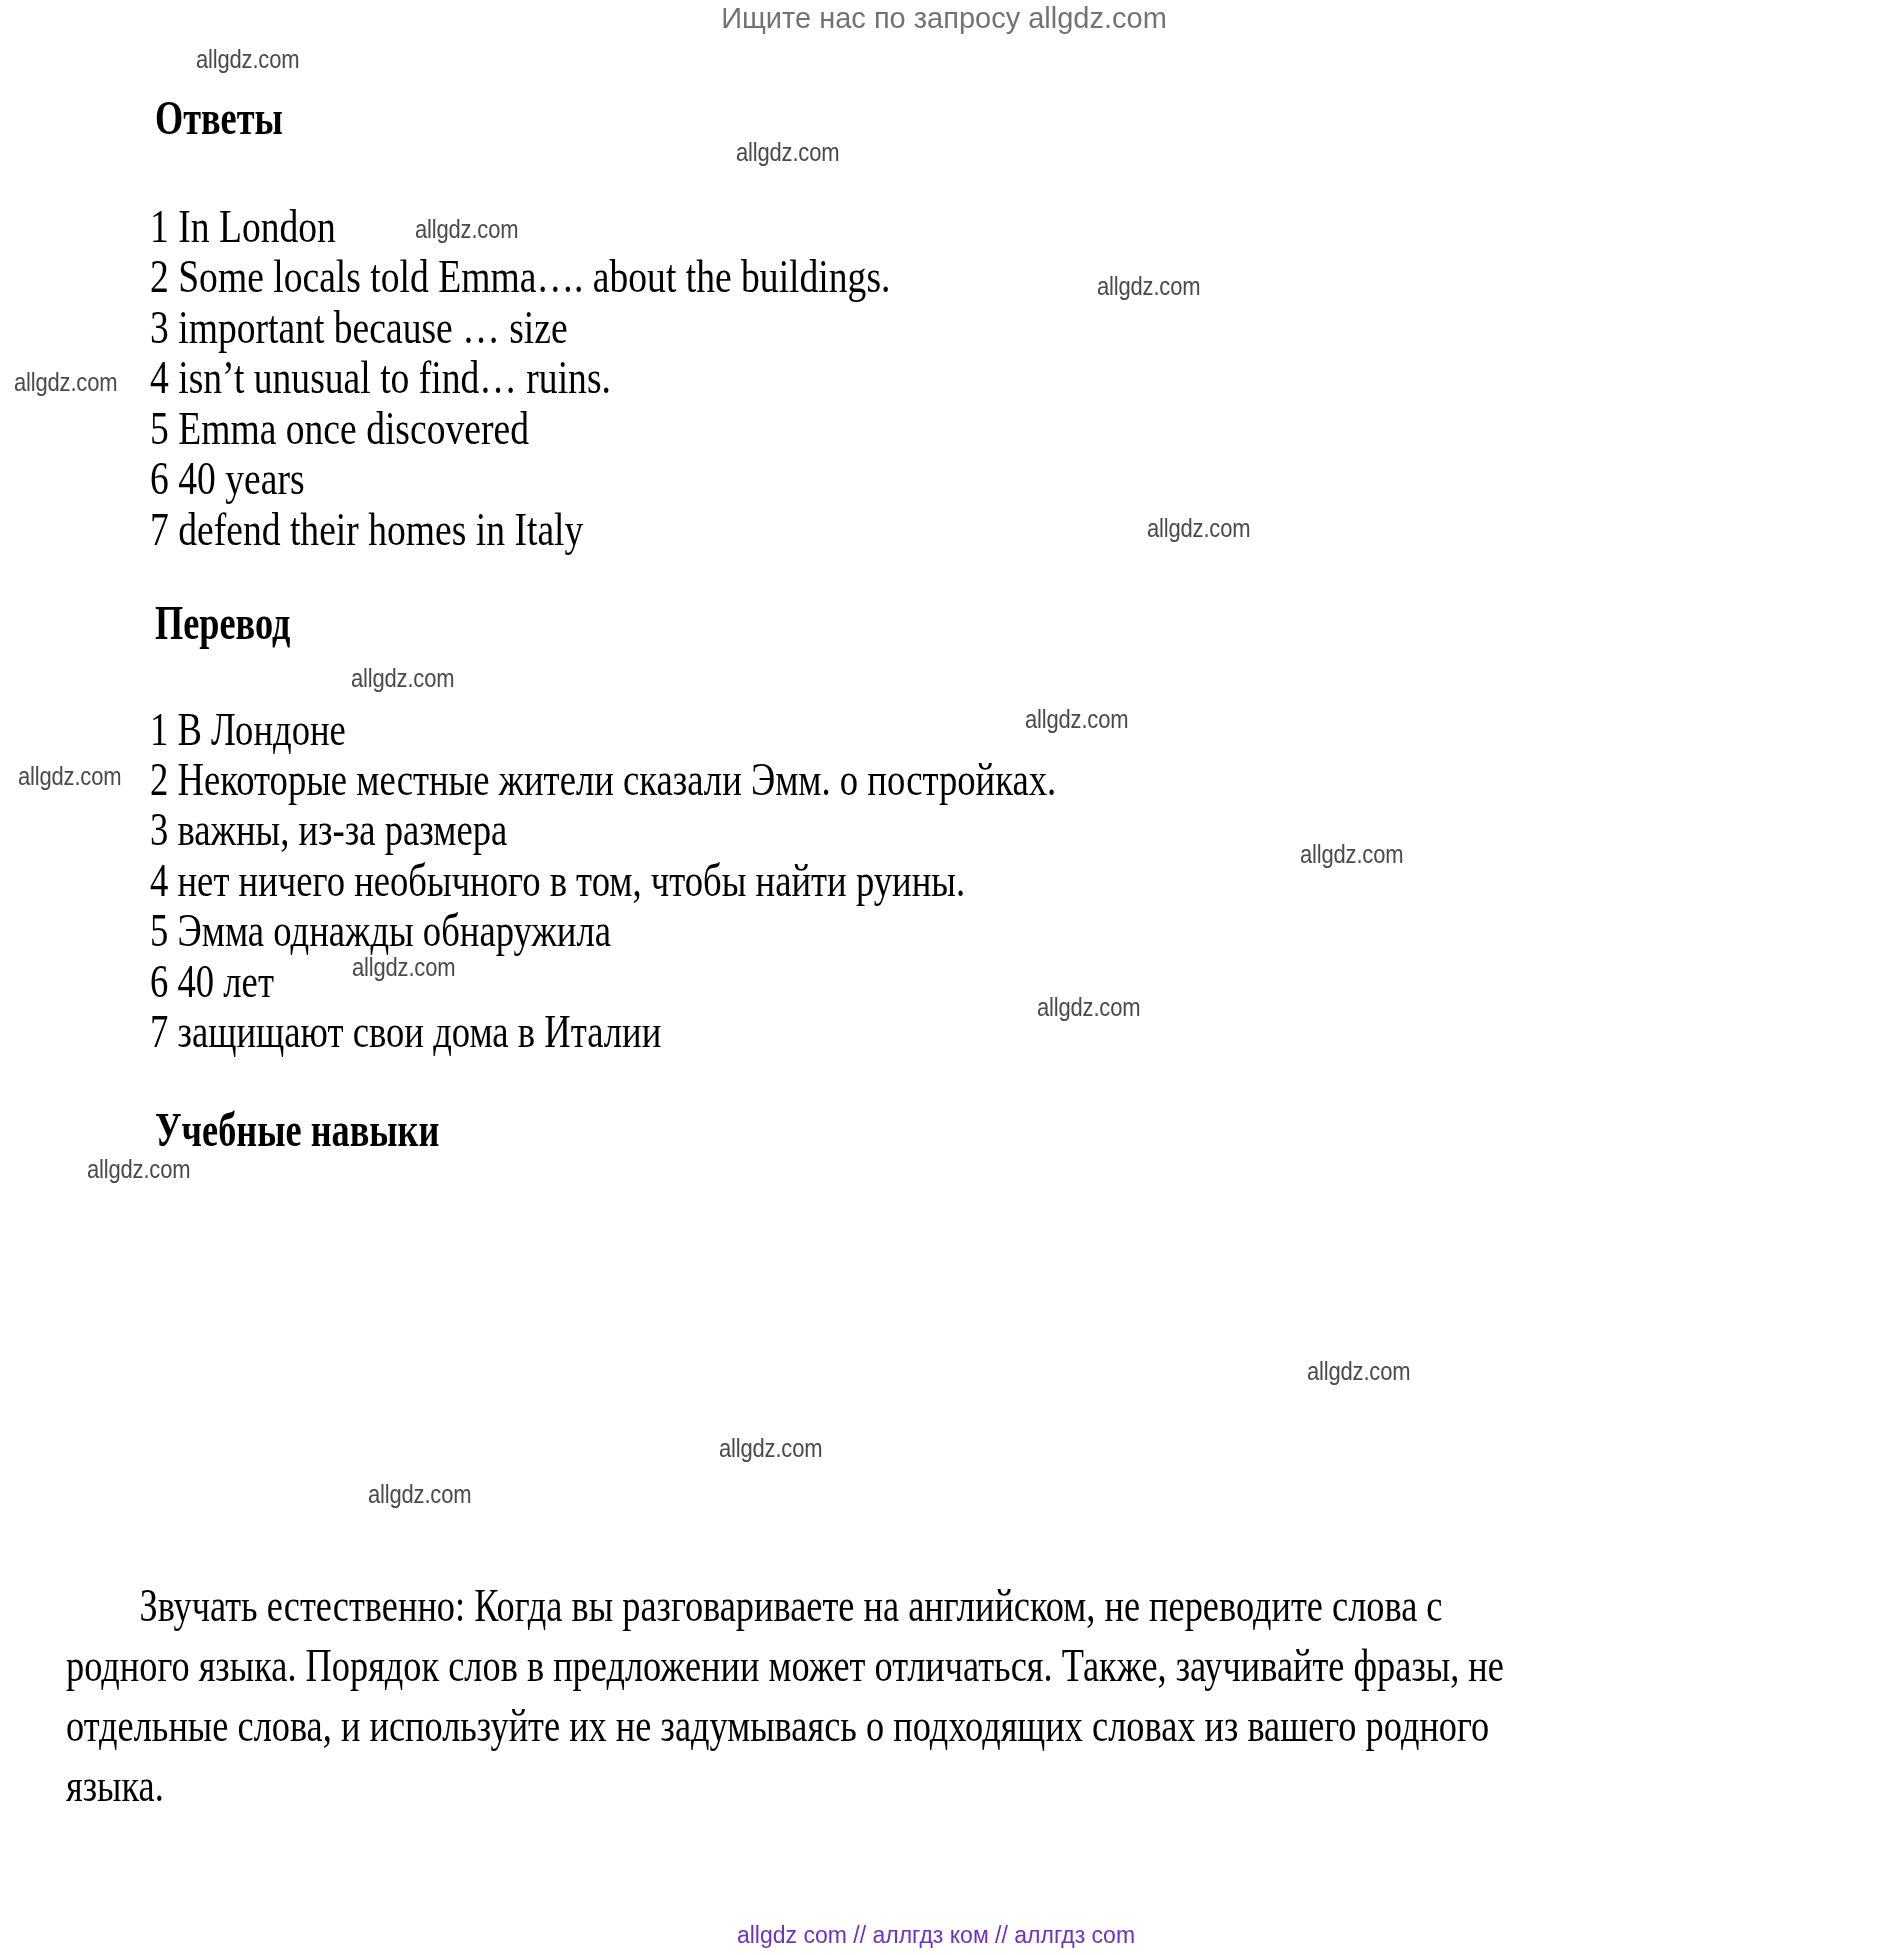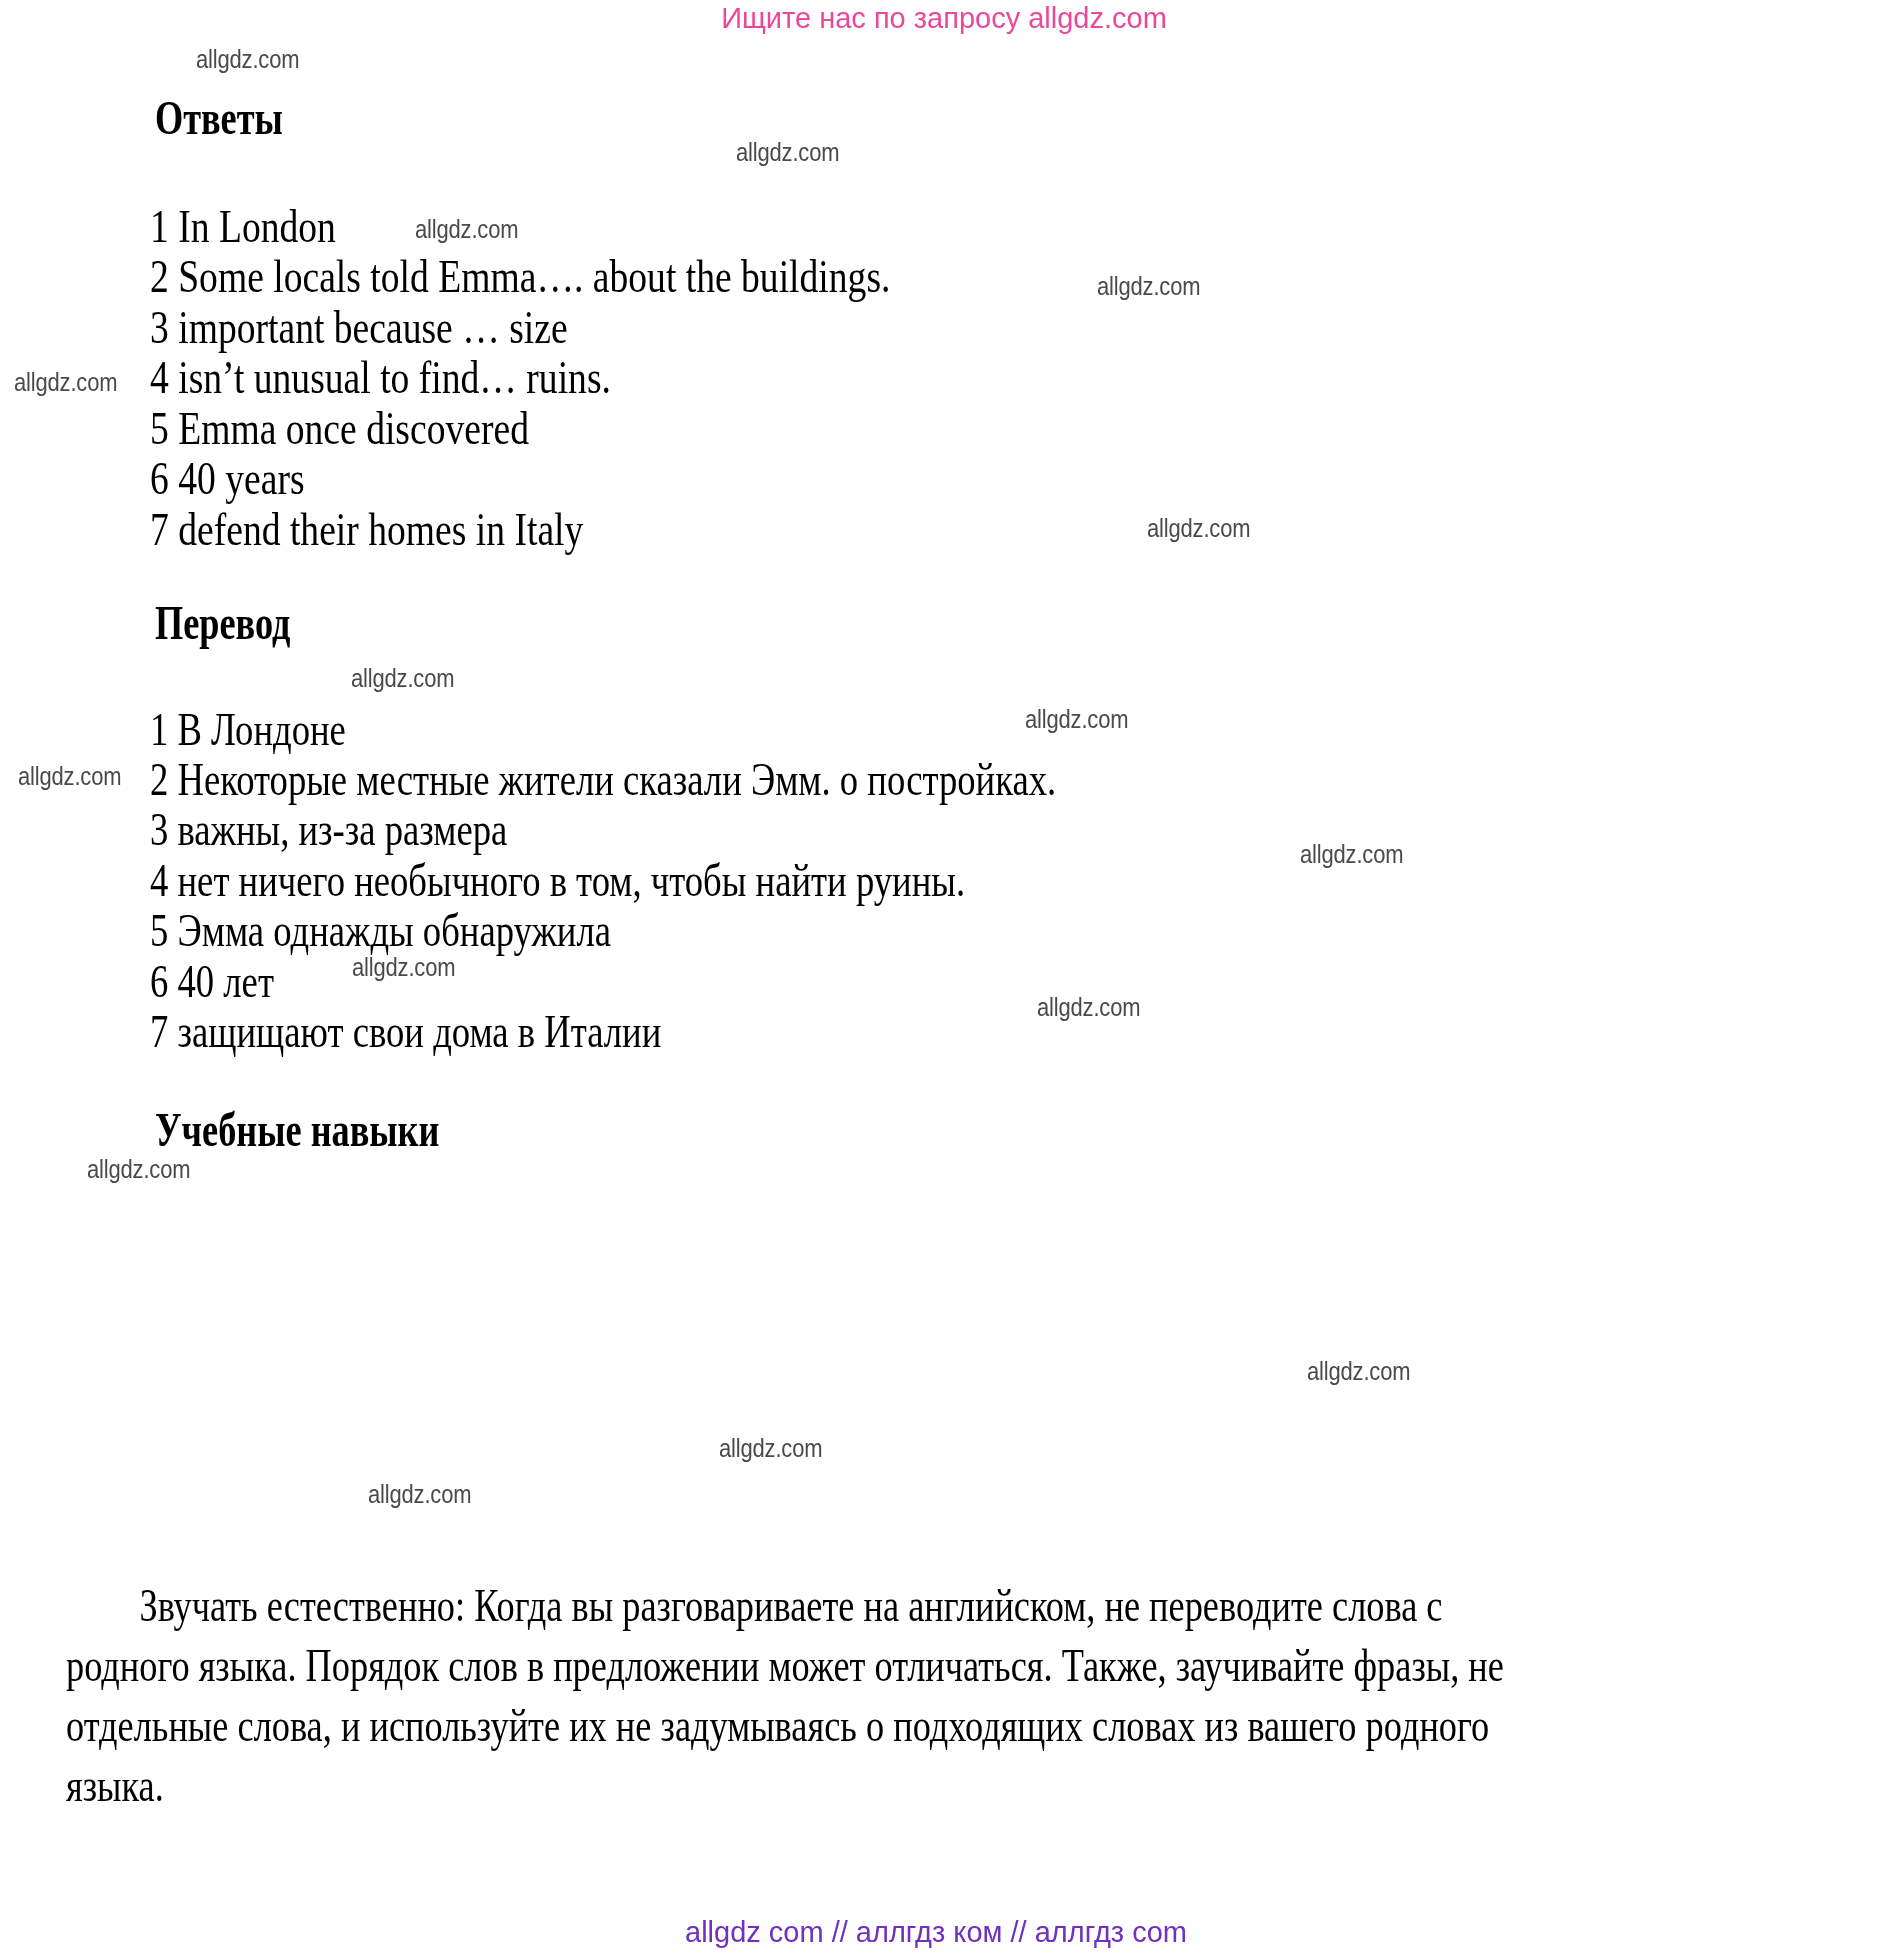--- a/index.html
+++ b/index.html
@@ -30,21 +30,21 @@
 
   
   .top-banner {
     position: absolute;
     top: 1.9px;
     left: 0;
     width: 1888px;
     text-align: center;
     font-family: "Liberation Sans", "DejaVu Sans", sans-serif;
     font-size: 29px;
-    color: #ec4899;
+    color: #737373;
     white-space: nowrap;
   }
 
   
   .heading {
     position: absolute;
     font-family: "Liberation Serif", "DejaVu Serif", serif;
     font-weight: bold;
     font-size: 49px;
     color: #000;
@@ -83,21 +83,21 @@
   }
 
   
   .footer {
     position: absolute;
     bottom: 5.8px;
     left: 0;
     width: 1872px;
     text-align: center;
     font-family: "Liberation Sans", "DejaVu Sans", sans-serif;
-    font-size: 29px;
+    font-size: 23px;
     color: #7030c0;
     white-space: nowrap;
   }
 </style>
 </head>
 <body>
 
 <div class="top-banner">Ищите нас по запросу allgdz.com</div>
 
 <div id="watermark-layer">

